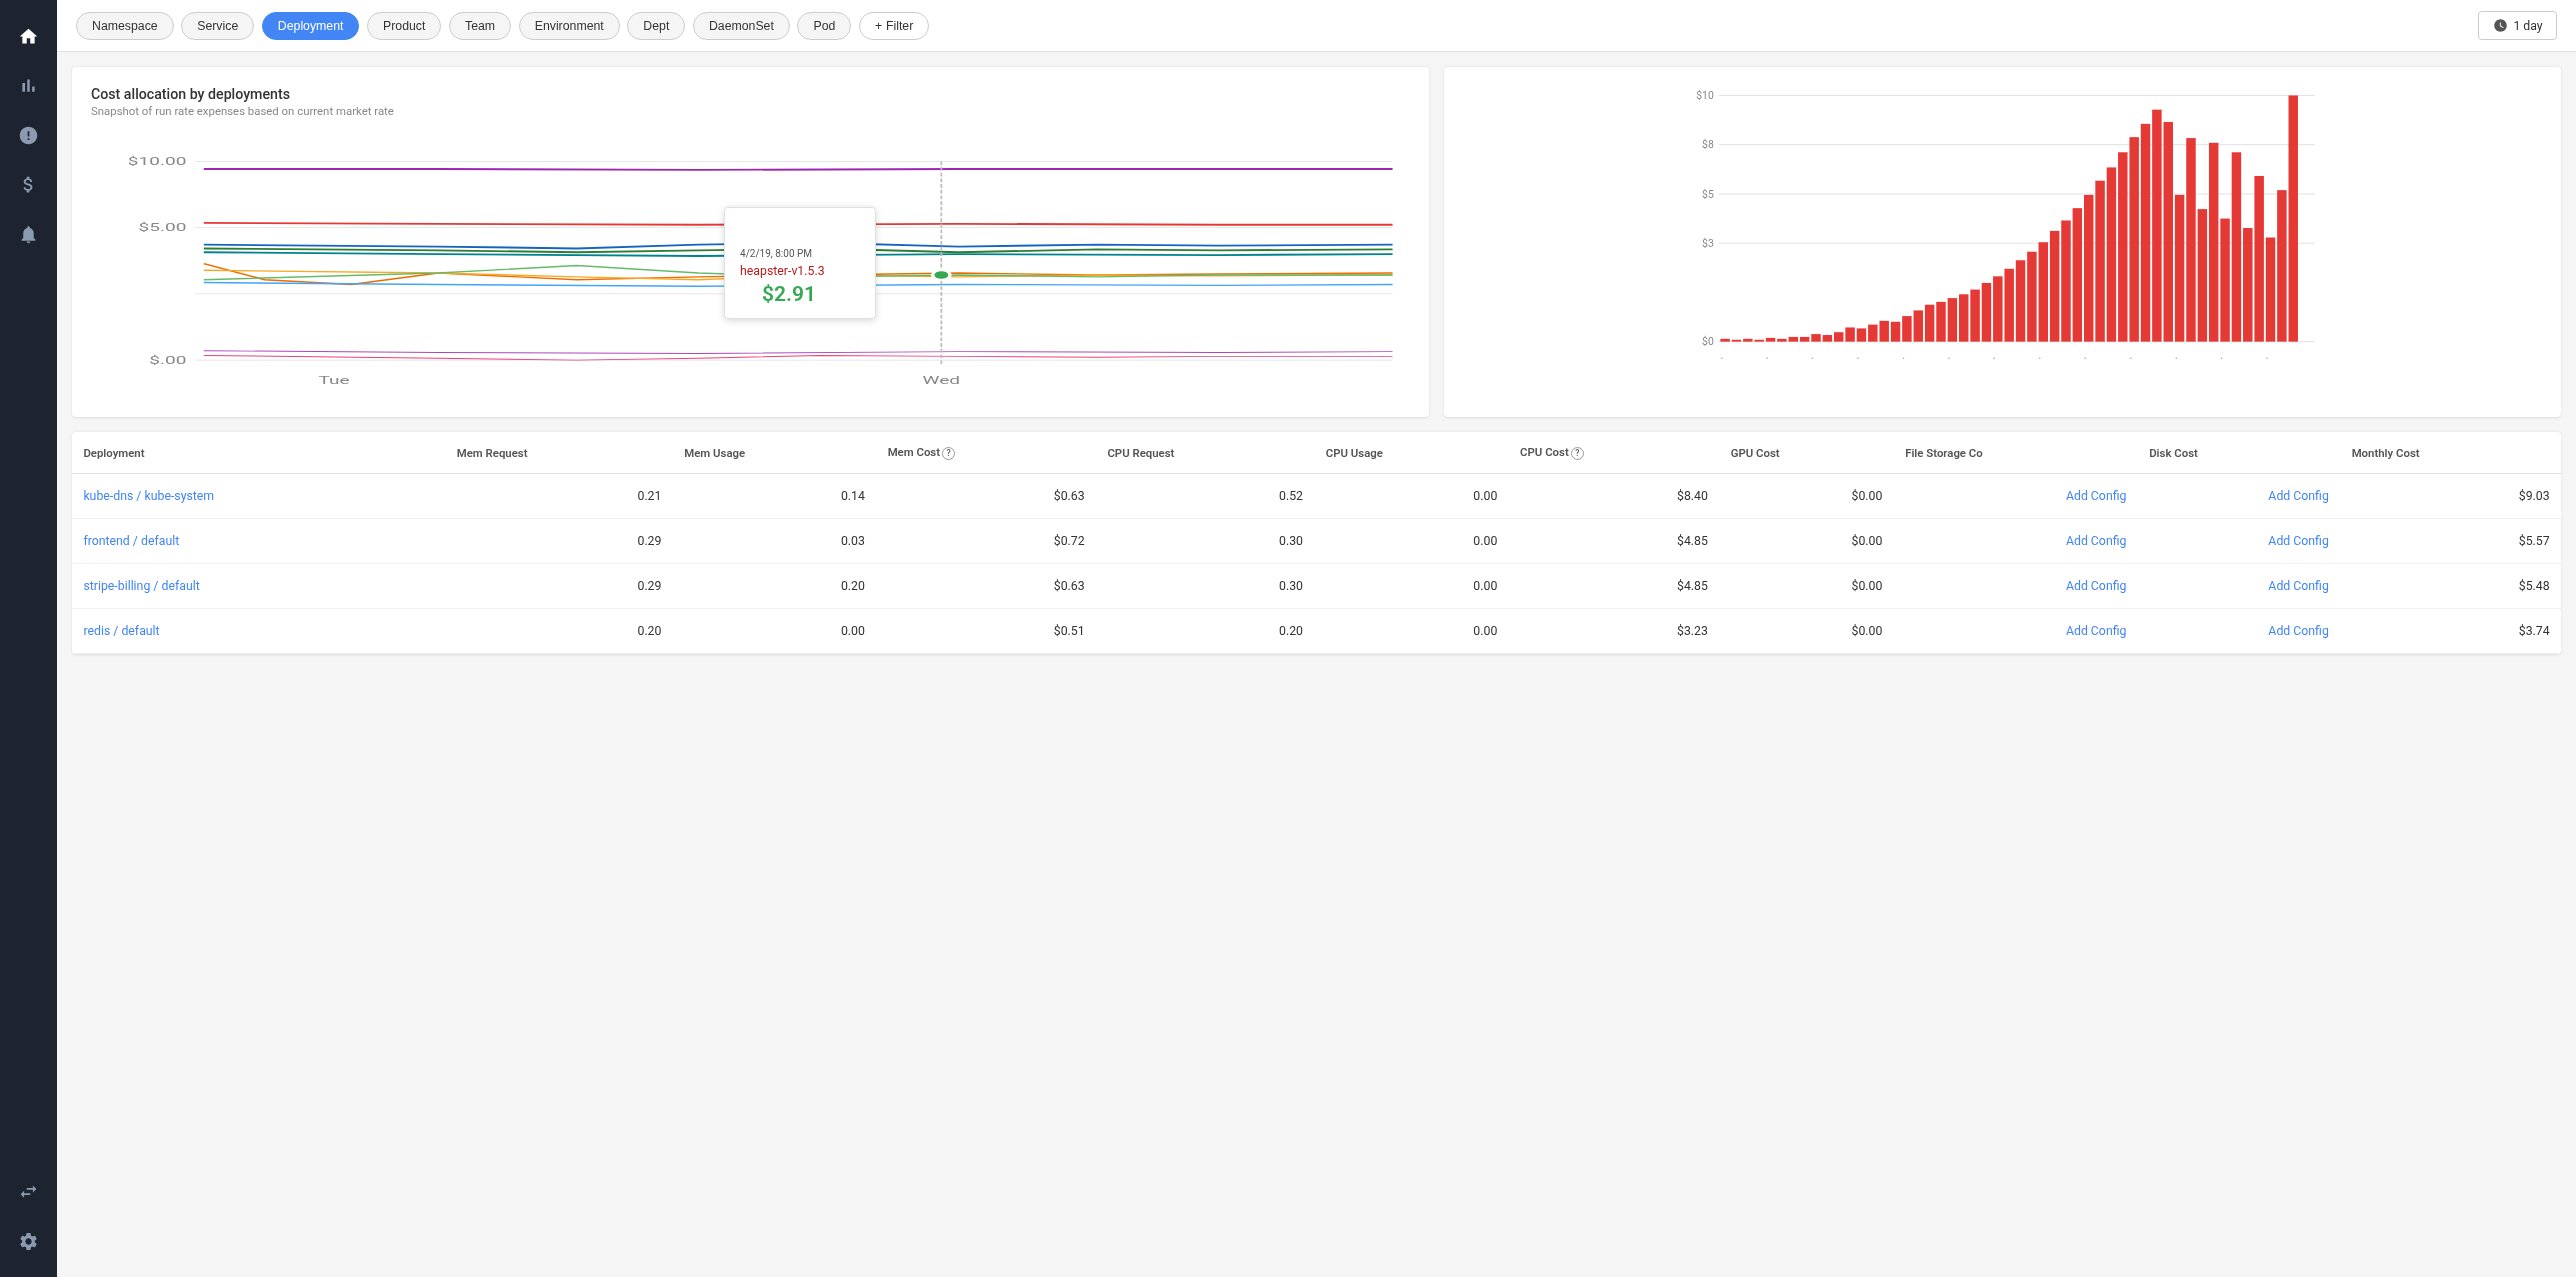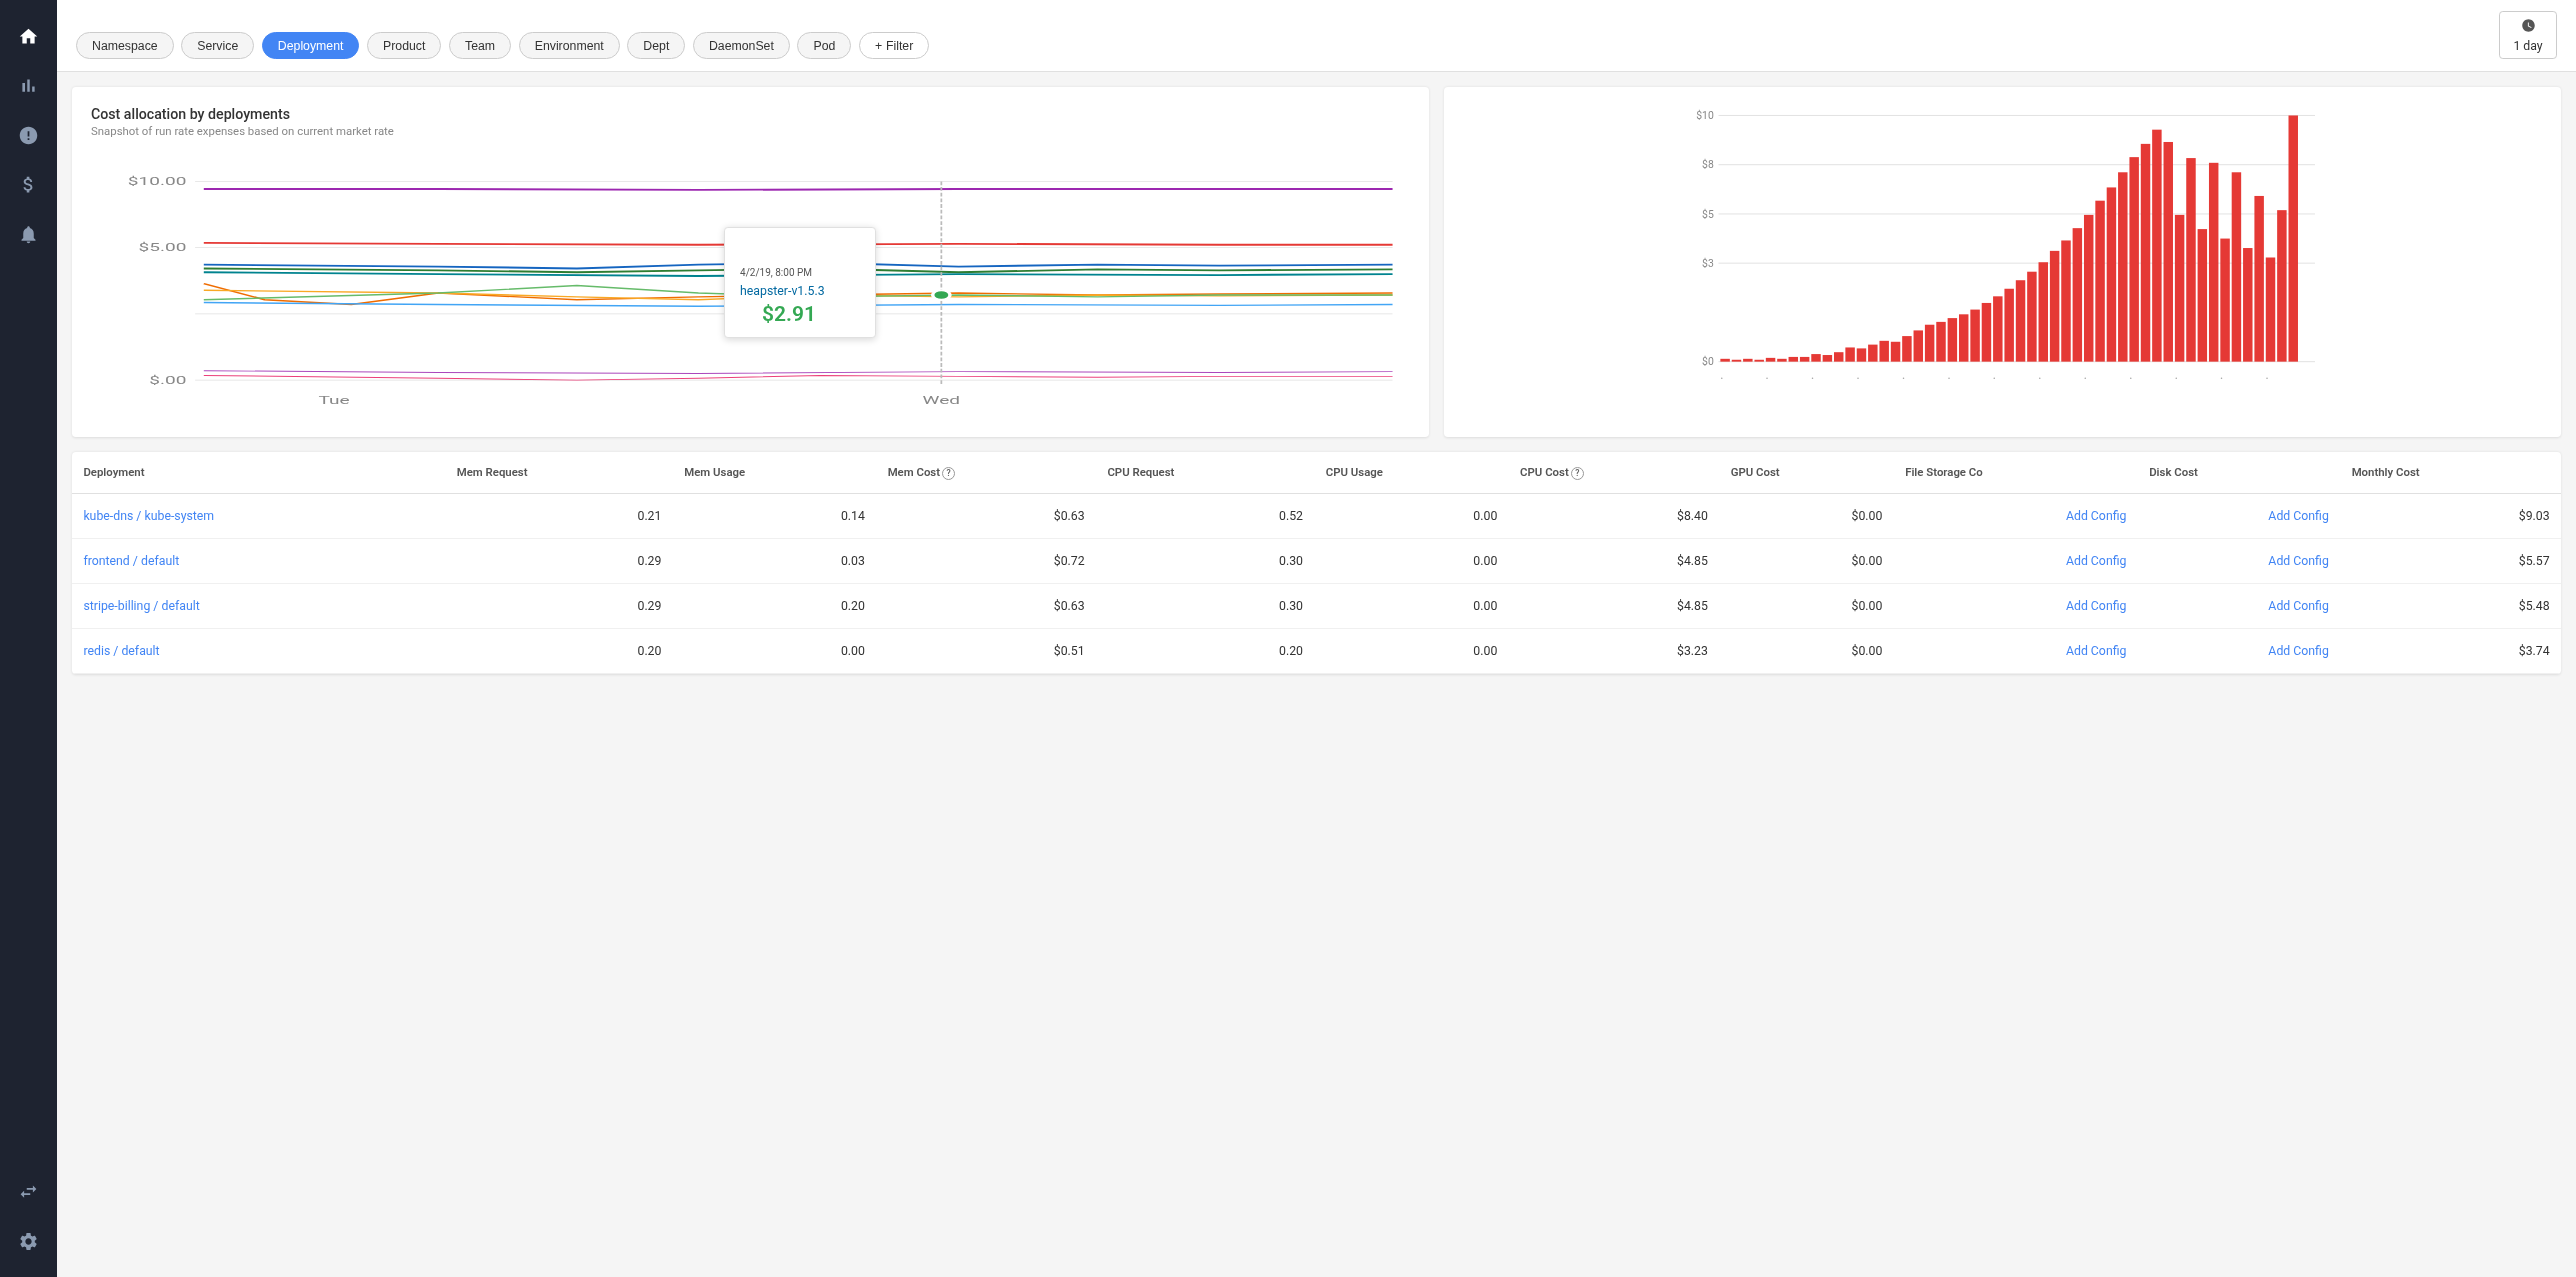--- a/index.html
+++ b/index.html
@@ -79,21 +79,20 @@
       display: flex;
       align-items: center;
       gap: 5.7px;
       border: 0.9px solid #ccc;
       padding: 5.7px 13.3px;
       border-radius: 3.8px;
       cursor: pointer;
       font-size: 12.3px;
       color: #333;
       background: #fff;
-      flex-direction: column;
     }
 
     
     .content-area {
       padding: 15px;
       display: flex;
       flex-direction: column;
       gap: 15px;
       flex: 1;
     }
@@ -146,21 +145,21 @@
       min-width: 152px;
     }
     .tooltip-date {
       font-size: 10px;
       color: #555;
       margin-bottom: 5.7px;
       margin-top: 28px;
     }
     .tooltip-label {
       font-size: 12.3px;
-      color: #0369a1;
+      color: #b91c1c;
       margin-bottom: 3.8px;
     }
     .tooltip-value {
       font-size: 21px;
       font-weight: 600;
       color: #34a853;
       margin-left: 22px;
     }
 
     

